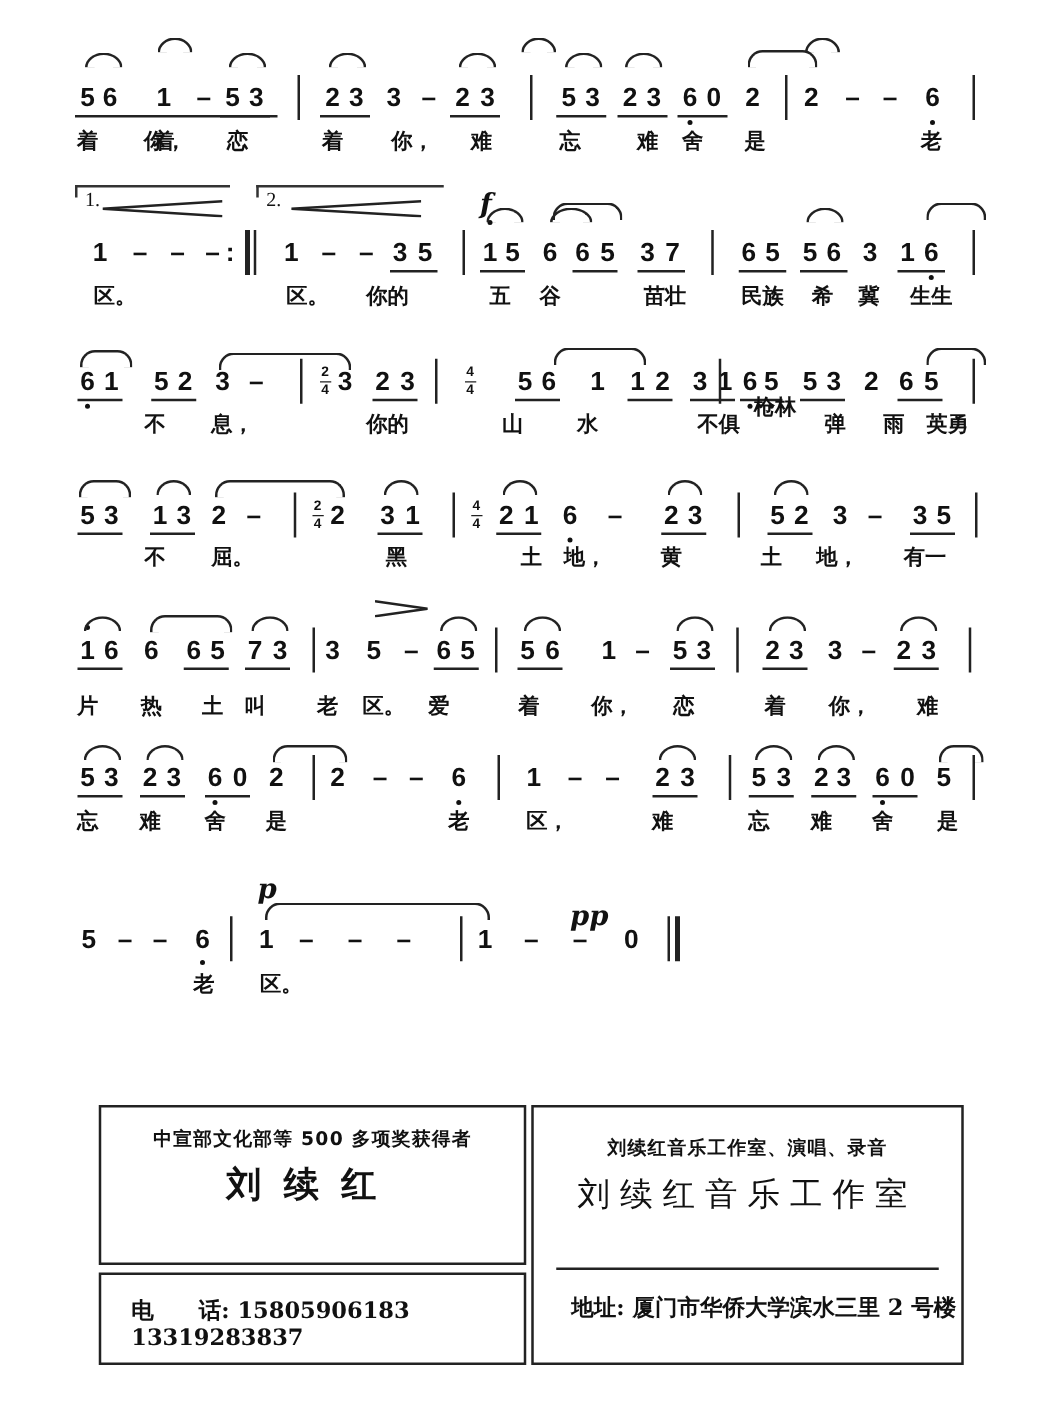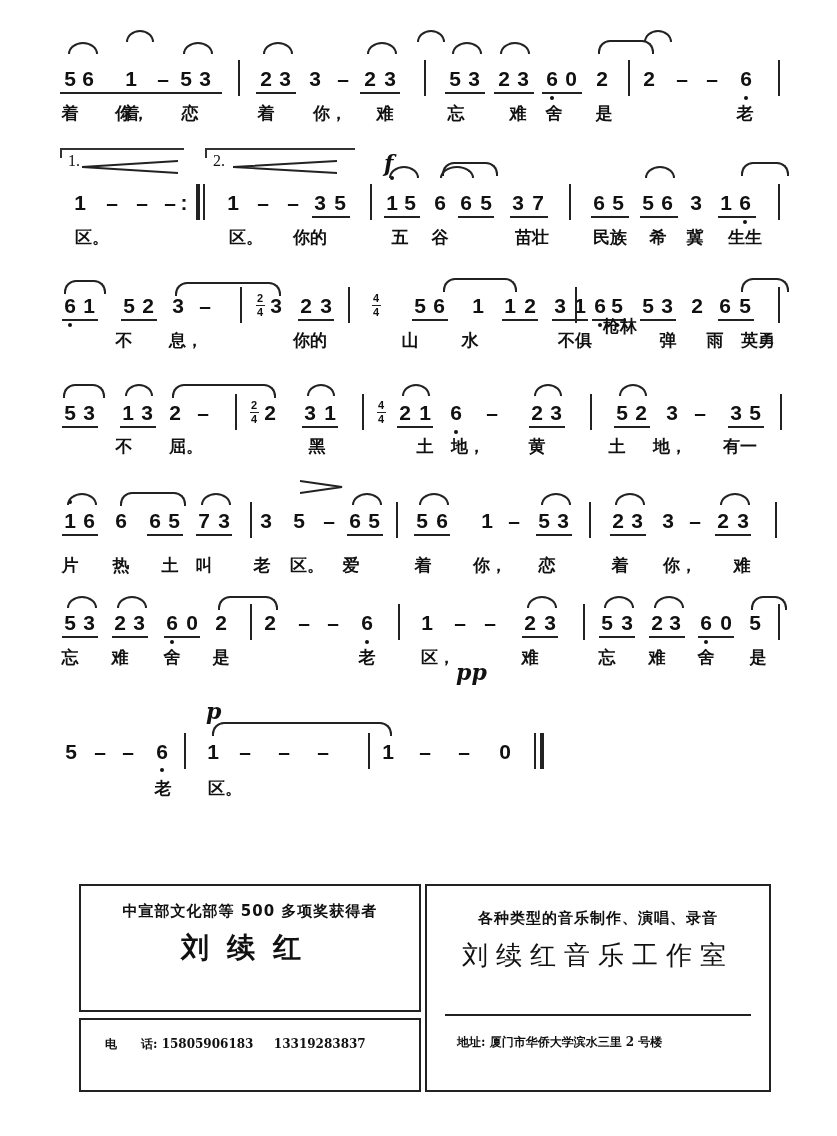--- a/index.html
+++ b/index.html
@@ -18,21 +18,21 @@
   .dyn { position:absolute; font-family:"DejaVu Serif", "Liberation Serif", serif; font-style:italic;
          font-weight:bold; font-size:22px; }
   .ts { position:absolute; font-family:"Liberation Sans", sans-serif; font-weight:bold; font-size:11px;
         line-height:11px; text-align:center; width:12px; }
   .ts .line { border-top:1px solid #222; width:9px; margin:1px auto; }
   .volta { position:absolute; border-top:2px solid #333; border-left:2px solid #333; height:8px; }
   .volta span { position:absolute; left:6px; top:2px; font-family:"Liberation Serif", serif; font-size:16px; }
   .box { position:absolute; border:2px solid #222; background:#fff; }
   .box-line { font-family:"DejaVu Sans", sans-serif; font-weight:bold; font-size:15px; text-align:center; letter-spacing:1px; }
   .script { font-family:"DejaVu Serif", serif; font-weight:bold; font-size:28px; text-align:center; letter-spacing:18px; }
-  .contact { font-family:"DejaVu Serif", "Liberation Serif", serif; font-weight:bold; font-size:12px; }
+  .contact { font-family:"DejaVu Serif", "Liberation Serif", serif; font-weight:bold; font-size:18px; }
 </style>
 </head>
 <body>
 
 <div class="sheet" id="sheet">
     <div class="n" style="left: 70px; top: 68px;">5</div>
     <div class="n" style="left: 88px; top: 68px;">6</div>
     <div class="n" style="left: 131px; top: 68px;">1</div>
     <div class="n" style="left: 163px; top: 68px;">–</div>
     <div class="n" style="left: 186px; top: 68px;">5</div>
@@ -392,21 +392,21 @@
     <div class="bar" style="left: 368px; top: 733px; width: 2px; height: 36px;"></div>
     <div class="n" style="left: 388px; top: 741px;">1</div>
     <div class="n" style="left: 425px; top: 741px;">–</div>
     <div class="n" style="left: 464px; top: 741px;">–</div>
     <div class="n" style="left: 505px; top: 741px;">0</div>
     <div class="bar" style="left: 534px; top: 733px; width: 2px; height: 36px;"></div>
     <div class="bar" style="left: 540px; top: 733px; width: 4px; height: 36px;"></div>
     <div class="dot" style="left: 160px; top: 768px;"></div>
     <div class="tie" style="left: 212px; top: 722px; width: 176px; height: 12px;"></div>
     <div class="dyn" style="left: 206px; top: 698px;">p</div>
-    <div class="dyn" style="left: 456px; top: 659px;">pp</div>
+    <div class="dyn" style="left: 456px; top: 720px;">pp</div>
     <div class="l" style="left: 163px; top: 779px;">老</div>
     <div class="l" style="left: 225px; top: 779px;">区。</div>
     <div class="volta" style="left: 60px; top: 148px; width: 122px; height: 8px;">
       <span>1.</span>
     </div>
     <div class="volta" style="left: 205px; top: 148px; width: 148px; height: 8px;">
       <span>2.</span>
     </div>
     <svg width="96" height="14" style="position: absolute; left: 82px; top: 160px;">
       <polyline points="96,1 0,7 96,13" fill="none" stroke="#222" stroke-width="2"></polyline>
@@ -427,21 +427,21 @@
   <div class="contact" style="position:absolute; left:24px; top:16px;">
     <span>电　　话:</span>
     <span>15805906183</span>
     <span style="display:inline-block; width:12px;"></span>
     <span>13319283837</span>
   </div>
 </div>
 
 <div class="box" style="left:425px; top:884px; width:342px; height:204px;">
   <div style="padding-top:18px;">
-    <div class="box-line" style="margin-top:5px;">各种类型的音乐制作、演唱、录音</div>
+    <div class="box-line" style="margin-top:5px;">刘续红音乐工作室、演唱、录音</div>
     <div class="script" style="margin-top:10px; font-weight:normal; letter-spacing:8px; font-size:26px;">刘续红音乐工作室</div>
   </div>
   <div style="position:absolute; left:18px; right:18px; top:128px; height:2px; background:#222;"></div>
   <div class="contact" style="position:absolute; left:30px; top:148px;">
     <span>地址:</span>
     <span>厦门市华侨大学滨水三里 2 号楼</span>
   </div>
 </div>
 
 </body></html>

